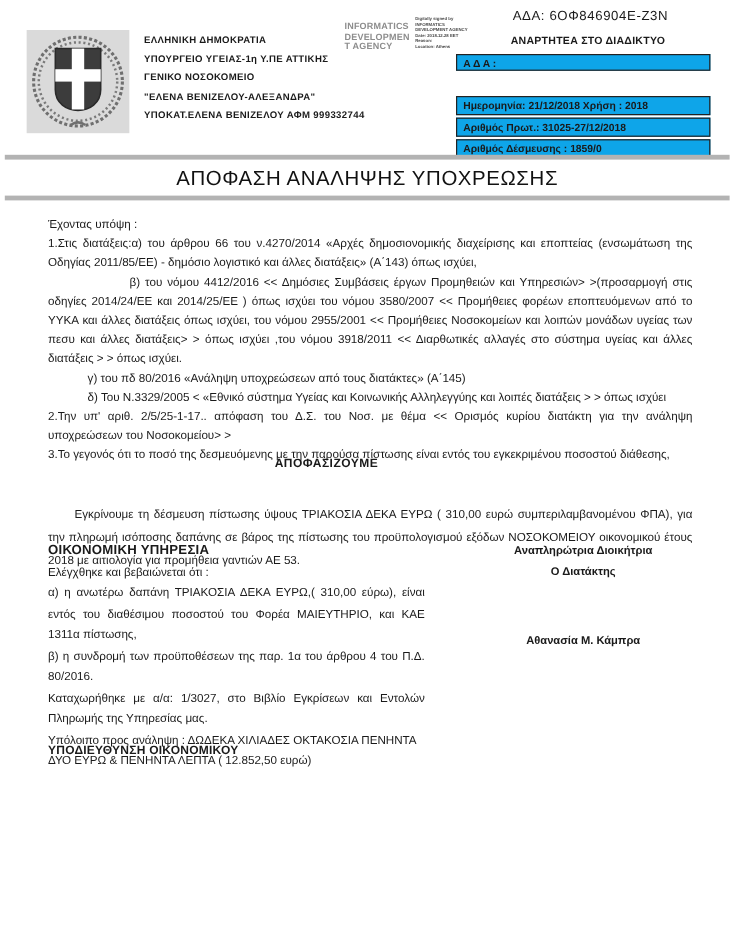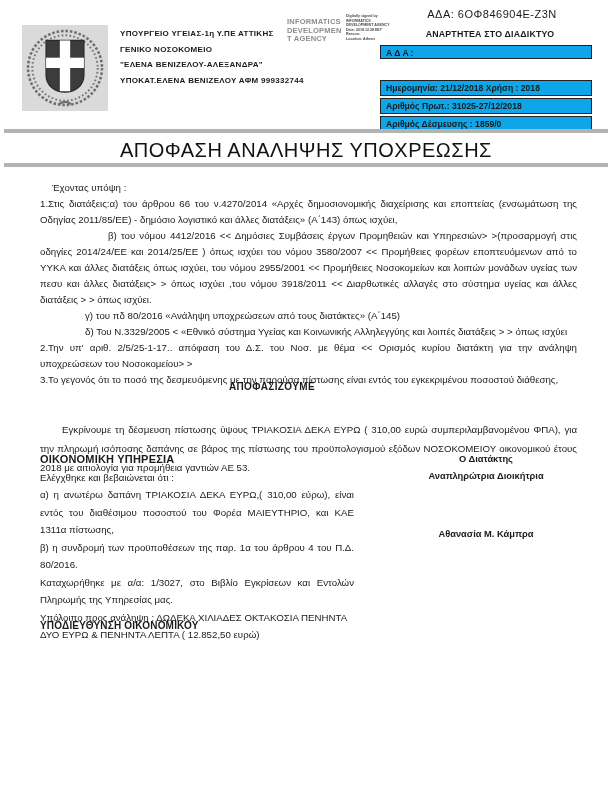--- a/index.html
+++ b/index.html
@@ -24,26 +24,26 @@
   .boxes{position:absolute;left:380px;top:45px;width:212px;}
   .hbox{border:1.4px solid #222;background:#0ea5e9;box-sizing:border-box;
     font-size:8.6px;font-weight:bold;padding:2px 4px 2px 5px;white-space:nowrap;}
   .hbox.ada-box{height:14px;margin-bottom:21px;}
   .hbox.ada-box .lbl{letter-spacing:2px;}
   .hbox+.hbox{margin-top:2px;}
   
   .rule{position:absolute;left:4px;right:4px;height:4px;background:#b3b3b3;}
   .rule1{top:129px;} .rule2{top:163px;}
   .doc-title{position:absolute;left:0;top:139px;width:612px;text-align:center;
-    font-size:20px;letter-spacing:.5px;color:#111;}
+    font-size:17px;letter-spacing:.5px;color:#111;}
   
   .body-text{position:absolute;left:40px;top:180px;width:537px;
     font-size:9.7px;line-height:16px;}
   .body-text p{margin:0;text-align:justify;}
-  .body-text p.nojust{text-align:left;margin-left:12px;}
+  .body-text p.nojust{text-align:left;}
   .ind-b{text-indent:68px;}
   .ind-cd{text-indent:33px;}
   .decision-head{position:absolute;left:0;top:381px;width:544px;text-align:center;
     font-size:10px;font-weight:bold;letter-spacing:.4px;}
   .decision-par{position:absolute;left:40px;top:420px;width:537px;
     font-size:9.7px;line-height:19px;text-align:justify;text-indent:22px;}
   
   .fin-col{position:absolute;left:40px;top:451px;width:314px;font-size:9.7px;line-height:17.5px;}
   .fin-col h4{margin:0;font-size:11px;font-weight:bold;letter-spacing:.2px;}
   .fin-col p{margin:0;text-align:justify;}
@@ -65,20 +65,21 @@
       <circle cx="50" cy="50" r="43" fill="none" stroke="#6f6f6f" stroke-width="3" stroke-dasharray="3 2.2"></circle>
       <circle cx="50" cy="50" r="38" fill="none" stroke="#7a7a7a" stroke-width="2.4" stroke-dasharray="2 2.6"></circle>
       <path d="M43,92 q7,-5 14,0" fill="none" stroke="#6f6f6f" stroke-width="2.5"></path>
       <path d="M28,18 h44 v40 c0,13 -11,20 -22,20 c-11,0 -22,-7 -22,-20 z" fill="#3c3c3c" stroke="#2a2a2a" stroke-width="1.5"></path>
       <rect x="44" y="18" width="12" height="59" fill="#ffffff"></rect>
       <rect x="28" y="38" width="44" height="12" fill="#ffffff"></rect>
     </svg>
   </div>
 
   <div class="agency-block">
+    <div>ΕΛΛΗΝΙΚΗ ΔΗΜΟΚΡΑΤΙΑ</div>
     <div>ΥΠΟΥΡΓΕΙΟ ΥΓΕΙΑΣ-1η Υ.ΠΕ ΑΤΤΙΚΗΣ</div>
     <div>ΓΕΝΙΚΟ ΝΟΣΟΚΟΜΕΙΟ</div>
     <div>"ΕΛΕΝΑ ΒΕΝΙΖΕΛΟΥ-ΑΛΕΞΑΝΔΡΑ"</div>
     <div>ΥΠΟΚΑΤ.ΕΛΕΝΑ ΒΕΝΙΖΕΛΟΥ ΑΦΜ 999332744</div>
   </div>
 
   <div class="stamp">
     <div>INFORMATICS</div>
     <div>DEVELOPMEN</div>
     <div>T AGENCY</div>
@@ -134,20 +135,20 @@
   <div class="fin-col">
     <h4>ΟΙΚΟΝΟΜΙΚΗ ΥΠΗΡΕΣΙΑ</h4>
     <p class="nojust">Ελέγχθηκε και βεβαιώνεται ότι :</p>
     <p>α) η ανωτέρω δαπάνη ΤΡΙΑΚΟΣΙΑ ΔΕΚΑ ΕΥΡΩ,( 310,00 εύρω), είναι εντός του διαθέσιμου ποσοστού του Φορέα ΜΑΙΕΥΤΗΡΙΟ, και ΚΑΕ 1311α πίστωσης,</p>
     <p>β) η συνδρομή των προϋποθέσεων της παρ. 1α του άρθρου 4 του Π.Δ. 80/2016.</p>
     <p>Καταχωρήθηκε με α/α: 1/3027, στο Βιβλίο Εγκρίσεων και Εντολών Πληρωμής της Υπηρεσίας μας.</p>
     <p class="nojust">Υπόλοιπο προς ανάληψη : ΔΩΔΕΚΑ ΧΙΛΙΑΔΕΣ ΟΚΤΑΚΟΣΙΑ ΠΕΝΗΝΤΑ ΔΥΟ ΕΥΡΩ &amp; ΠΕΝΗΝΤΑ ΛΕΠΤΑ ( 12.852,50 ευρώ)</p>
   </div>
 
   <div class="sign-col">
+    <div>Αναπληρώτρια Διοικήτρια</div>
     <div>Ο Διατάκτης</div>
-    <div>Αναπληρώτρια Διοικήτρια</div>
     <div class="sign-name">Αθανασία Μ. Κάμπρα</div>
   </div>
 
   <div class="footer-line">ΥΠΟΔΙΕΥΘΥΝΣΗ ΟΙΚΟΝΟΜΙΚΟΥ</div>
 
 </div>
 
 </body></html>

